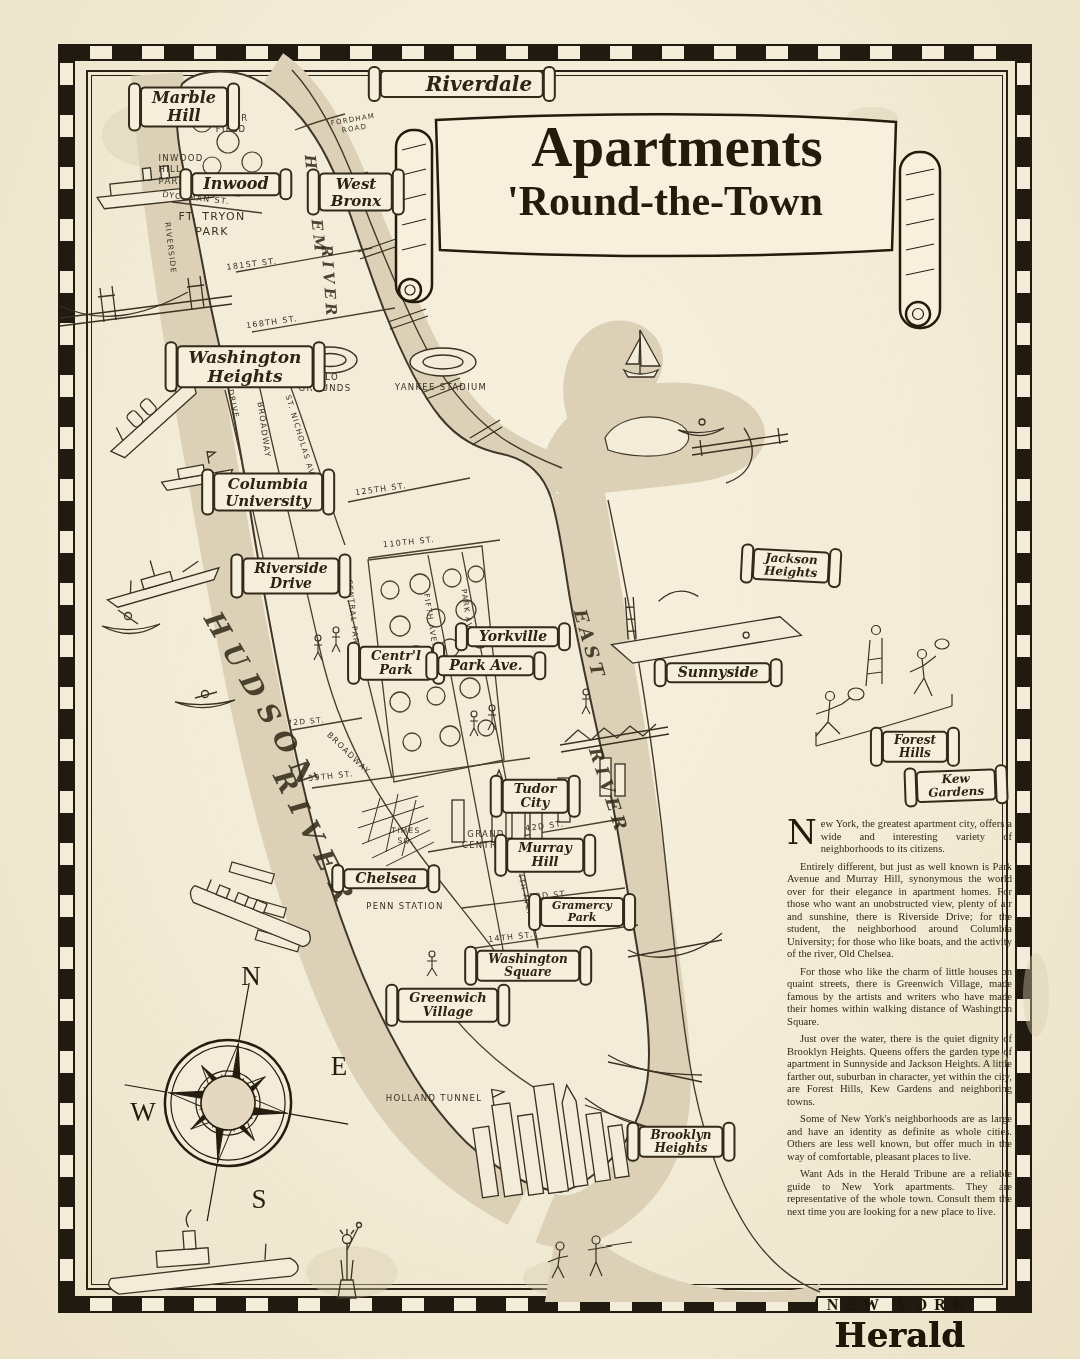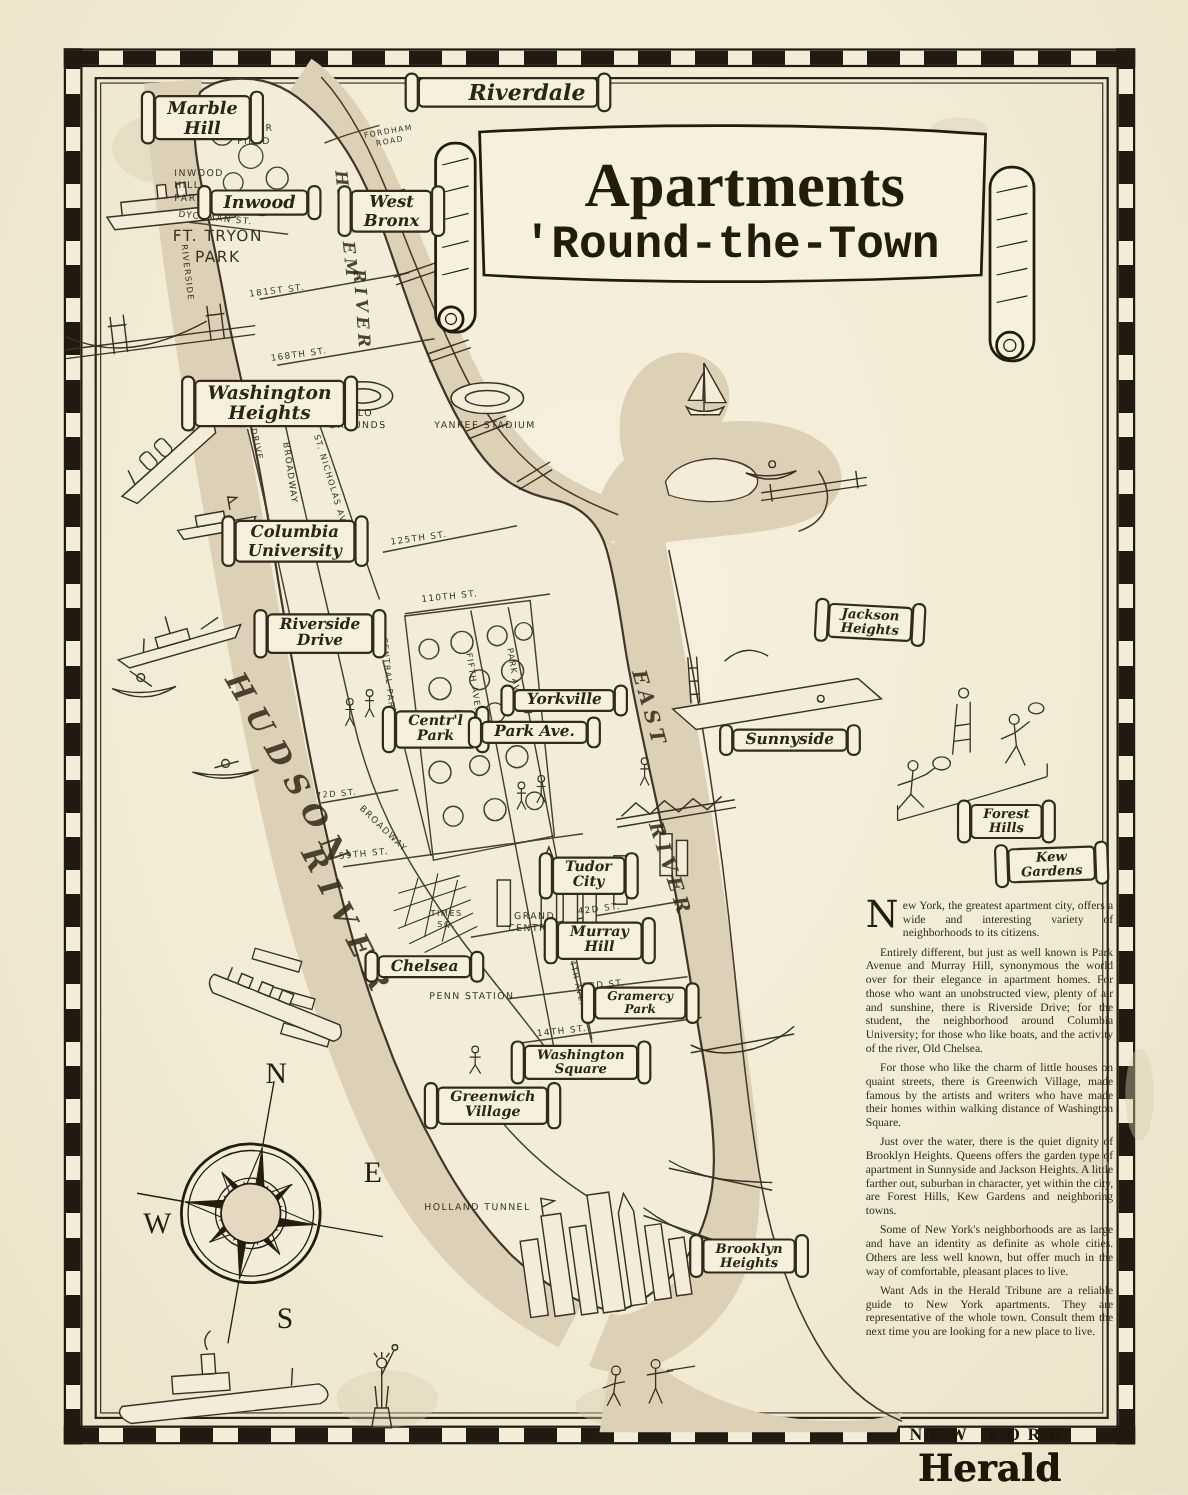--- a/index.html
+++ b/index.html
@@ -33,22 +33,22 @@
     font-size:9px;letter-spacing:1.3px;color:#3a3123;white-space:pre-line;text-align:center;
     line-height:1.35;z-index:4;font-weight:500;}
   
   .rlabel{position:absolute;font-family:"DejaVu Serif",serif;font-weight:bold;font-style:italic;
     color:rgba(52,43,26,0.88);z-index:3;white-space:nowrap;}
   .clabel{position:absolute;transform:translate(-50%,-50%);font-family:"Liberation Serif",serif;
     font-size:27px;color:#241d10;z-index:4;}
   
   .title-wrap{position:absolute;left:434px;top:118px;width:462px;height:136px;z-index:6;
     text-align:center;color:#241b0c;}
-  .title-line1{font-family:"Liberation Serif",serif;font-weight:bold;font-size:57px;line-height:1;margin-top:22px;padding-left:24px;}
-  .title-line2{font-family:Liberation Mono, monospace;font-weight:bold;font-size:42px;line-height:1.1;margin-top:3px;}
+  .title-line1{font-family:"Liberation Serif",serif;font-weight:bold;font-size:57px;line-height:1;margin-top:0;padding-left:24px;}
+  .title-line2{font-family:Liberation Serif, serif;font-weight:bold;font-size:42px;line-height:1.1;margin-top:3px;}
   
   .article{position:absolute;left:787px;top:818px;width:225px;font-family:"Liberation Serif",serif;
     font-size:10.6px;line-height:1.18;text-align:justify;color:#33291a;z-index:6;}
   .article p{margin:0 0 5px 0;text-indent:13px;}
   .article p.first{text-indent:0;}
   .dropcap{float:left;font-size:34px;line-height:24px;padding:2px 4px 0 0;font-family:"DejaVu Serif",serif;color:#241b0c;}
   .publisher{position:absolute;left:787px;top:1296px;width:225px;text-align:center;color:#1e1708;z-index:6;}
   .pub-city{font-family:"Liberation Serif",serif;font-weight:bold;font-size:16px;letter-spacing:7px;}
   .pub-name{font-family:"DejaVu Serif",serif;font-weight:bold;font-size:34px;margin-top:1px;
     text-shadow:0.5px 0 0 #1e1708;}
@@ -477,38 +477,38 @@
 Heights</div>
 
   <div class="plabel" style="left:231px;top:124px;font-size:8.5px;">BAKER
 FIELD</div>
   <div class="plabel" style="left:354px;top:125px;font-size:7px;transform:translate(-50%,-50%) rotate(-10deg);">FORDHAM
 ROAD</div>
   <div class="plabel" style="left:181px;top:170px;font-size:8.5px;text-align:left;">INWOOD
 HILL
 PARK</div>
   <div class="plabel" style="left:196px;top:199px;font-size:8px;transform:translate(-50%,-50%) rotate(6deg);">DYCKMAN ST.</div>
-  <div class="plabel" style="left:198px;top:225px;font-size:14px;text-align:center;">FT. TRYON
+  <div class="plabel" style="left:212px;top:225px;font-size:11px;text-align:center;">FT. TRYON
 PARK</div>
   <div class="plabel" style="left:252px;top:265px;font-size:8px;transform:translate(-50%,-50%) rotate(-7deg);">181ST ST.</div>
   <div class="plabel" style="left:272px;top:323px;font-size:8px;transform:translate(-50%,-50%) rotate(-8deg);">168TH ST.</div>
   <div class="plabel" style="left:325px;top:383px;font-size:8.5px;">POLO
 GROUNDS</div>
   <div class="plabel" style="left:441px;top:388px;font-size:8.5px;">YANKEE STADIUM</div>
   <div class="plabel" style="left:381px;top:490px;font-size:8px;transform:translate(-50%,-50%) rotate(-8deg);">125TH ST.</div>
   <div class="plabel" style="left:409px;top:543px;font-size:8px;transform:translate(-50%,-50%) rotate(-6deg);">110TH ST.</div>
   <div class="plabel" style="left:306px;top:722px;font-size:7.5px;transform:translate(-50%,-50%) rotate(-5deg);">72D ST.</div>
   <div class="plabel" style="left:331px;top:777px;font-size:8px;transform:translate(-50%,-50%) rotate(-6deg);">59TH ST.</div>
   <div class="plabel" style="left:406px;top:836px;font-size:7.5px;">TIMES
 SQ.</div>
   <div class="plabel" style="left:486px;top:840px;font-size:8.5px;">GRAND
 CENTRAL</div>
   <div class="plabel" style="left:545px;top:827px;font-size:8px;transform:translate(-50%,-50%) rotate(-7deg);">42D ST.</div>
   <div class="plabel" style="left:549px;top:896px;font-size:8px;transform:translate(-50%,-50%) rotate(-5deg);">23D ST.</div>
-  <div class="plabel" style="left:429px;top:907px;font-size:8.5px;">PENN STATION</div>
+  <div class="plabel" style="left:405px;top:907px;font-size:8.5px;">PENN STATION</div>
   <div class="plabel" style="left:511px;top:938px;font-size:8px;transform:translate(-50%,-50%) rotate(-6deg);">14TH ST.</div>
   <div class="plabel" style="left:434px;top:1099px;font-size:8.5px;">HOLLAND TUNNEL</div>
 
   <div class="plabel" style="left:170px;top:248px;font-size:7.5px;transform:translate(-50%,-50%) rotate(83deg);">RIVERSIDE</div>
   <div class="plabel" style="left:233px;top:404px;font-size:7.5px;transform:translate(-50%,-50%) rotate(78deg);">DRIVE</div>
   <div class="plabel" style="left:263px;top:430px;font-size:8px;transform:translate(-50%,-50%) rotate(82deg);">BROADWAY</div>
   <div class="plabel" style="left:301px;top:440px;font-size:7.5px;transform:translate(-50%,-50%) rotate(73deg);">ST. NICHOLAS AVE.</div>
   <div class="plabel" style="left:354px;top:630px;font-size:7.5px;transform:translate(-50%,-50%) rotate(84deg);">CENTRAL PARK WEST</div>
   <div class="plabel" style="left:430px;top:620px;font-size:7.5px;transform:translate(-50%,-50%) rotate(81deg);">FIFTH AVE.</div>
   <div class="plabel" style="left:467px;top:614px;font-size:7.5px;transform:translate(-50%,-50%) rotate(81deg);">PARK AVE.</div>

